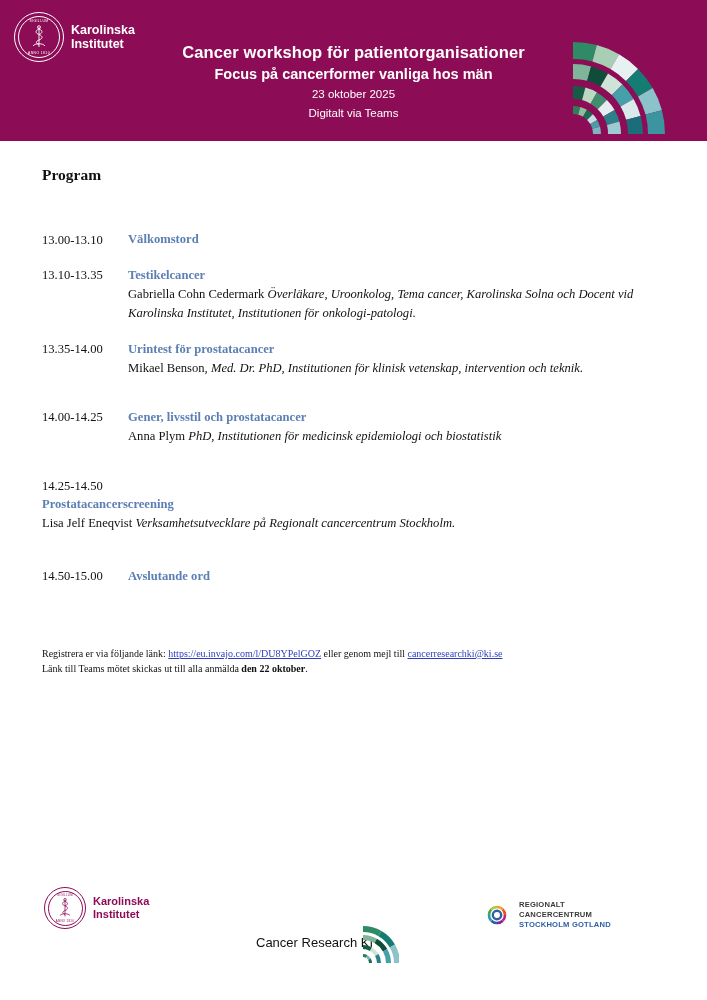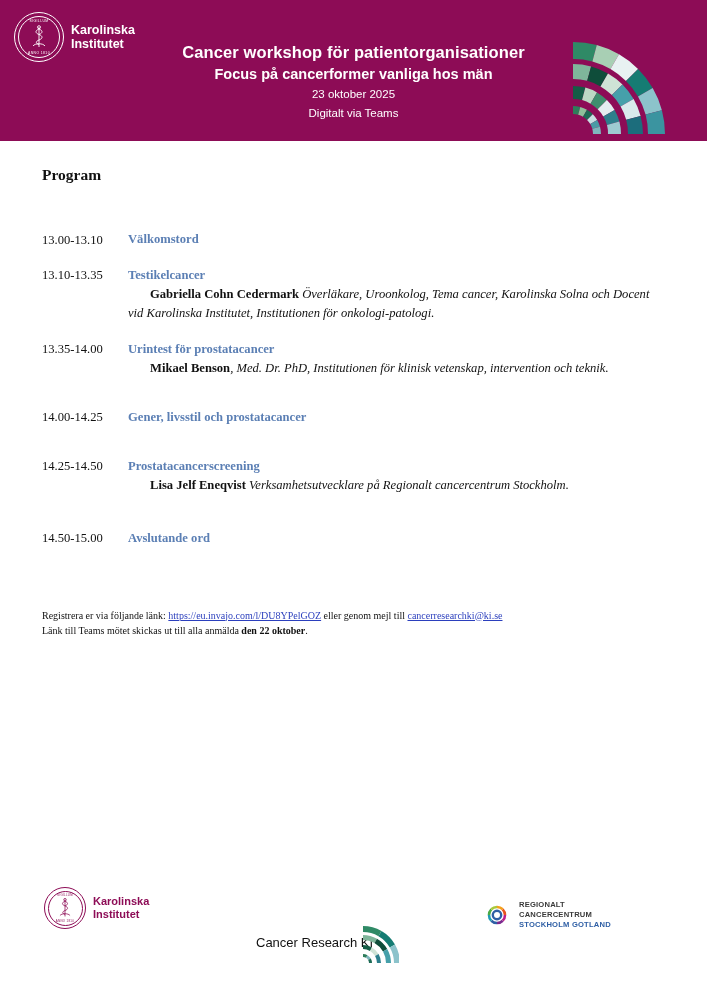--- a/index.html
+++ b/index.html
@@ -156,25 +156,25 @@
     font-size: 12.6px;
     color: #5b7fb4;
     line-height: 1.45;
   }
   .speaker {
     font-size: 12.6px;
     line-height: 1.5;
     color: #111111;
     margin-top: 1px;
   }
-  .speaker b { font-weight: bold; margin-left: 22px; }
+  .speaker b { font-weight: normal; }
   .speaker i { font-style: italic; }
 
   .gap-lg { margin-bottom: 30px; }
-  .gap-xl { margin-bottom: 34px; }
+  .gap-xl { margin-bottom: 34px; flex-direction: column; }
 
   .footer-note {
     margin-top: 60px;
     font-size: 10px;
     line-height: 1.5;
     color: #111111;
   }
   .footer-note a {
     color: #2b3fbd;
     text-decoration: underline;
@@ -355,20 +355,21 @@
       <div class="rowbody">
         <div class="session-title">Urintest för prostatacancer</div>
         <div class="speaker"><b>Mikael Benson</b><i>, Med. Dr. PhD, Institutionen för klinisk vetenskap, intervention och teknik.</i></div>
       </div>
     </div>
 
     <div class="row gap-lg">
       <div class="time">14.00-14.25</div>
       <div class="rowbody">
         <div class="session-title">Gener, livsstil och prostatacancer</div>
+        <div class="speaker"><b>Anna Plym</b> <i>PhD, Institutionen för medicinsk epidemiologi och biostatistik</i></div>
       </div>
     </div>
 
     <div class="row gap-xl">
       <div class="time">14.25-14.50</div>
       <div class="rowbody">
         <div class="session-title">Prostatacancerscreening</div>
         <div class="speaker"><b>Lisa Jelf Eneqvist</b> <i>Verksamhetsutvecklare på Regionalt cancercentrum Stockholm.</i></div>
       </div>
     </div>

